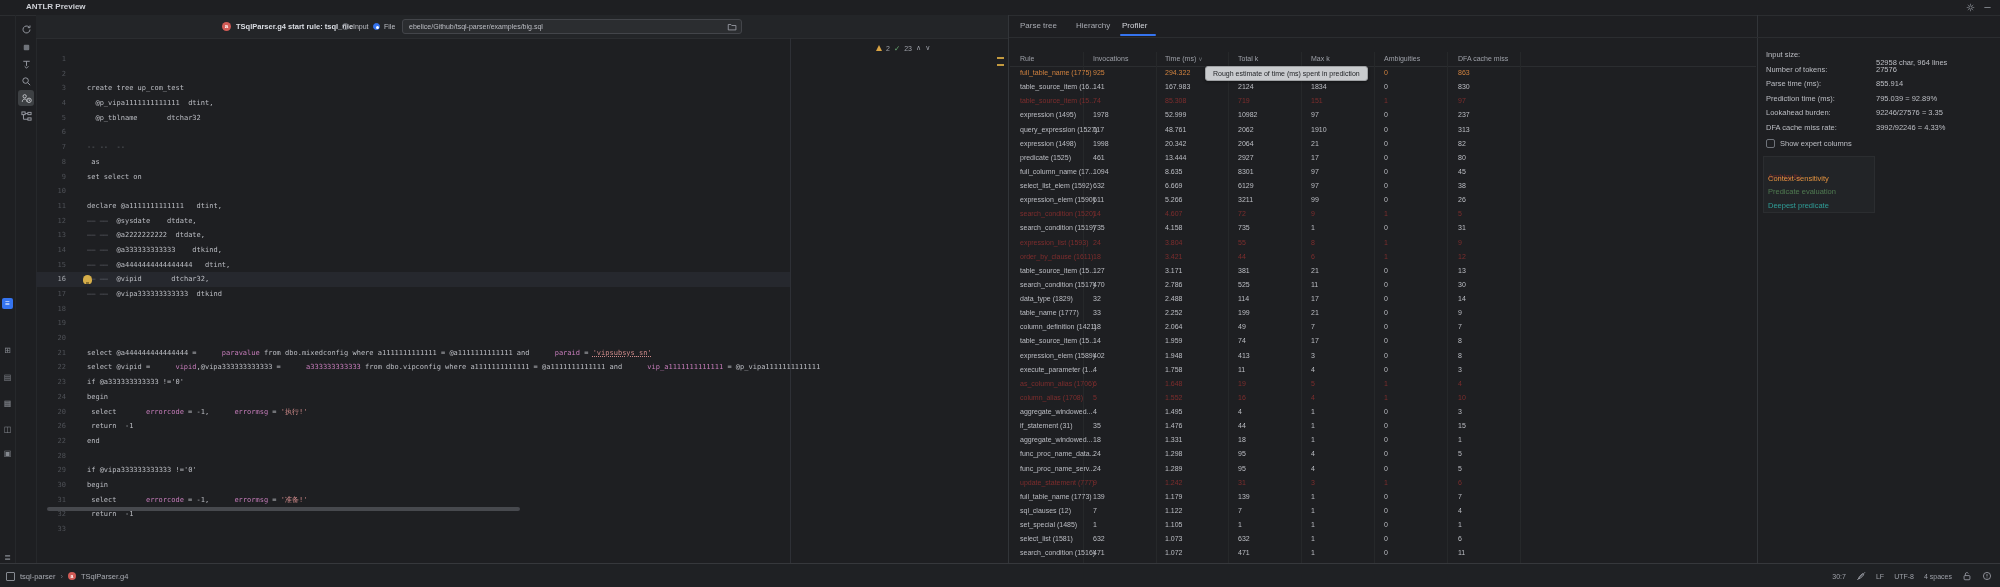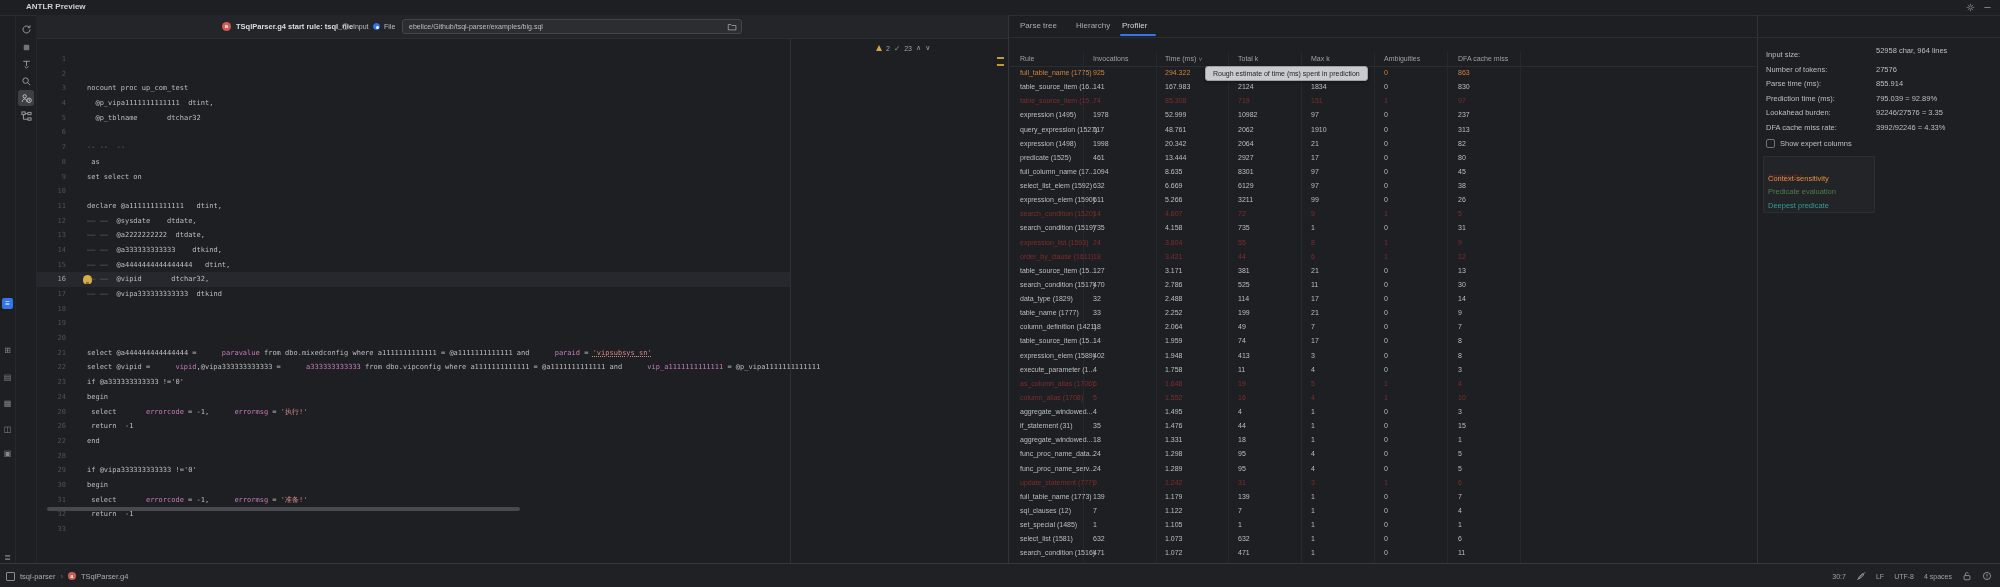--- a/index.html
+++ b/index.html
@@ -182,21 +182,21 @@
             </svg>
         </span>
       </div>
     </div>
 
     <div class="editor">
       <div class="guide-line"></div>
       <div class="code-lines">
           <div class="cl"><span class="ln">1</span><span class="code"></span></div>
           <div class="cl"><span class="ln">2</span><span class="code"></span></div>
-          <div class="cl"><span class="ln">3</span><span class="code"><span class="tk-d">nocount proc up_com_test</span></span></div>
+          <div class="cl"><span class="ln">3</span><span class="code"><span class="tk-d">create tree up_com_test</span></span></div>
           <div class="cl"><span class="ln">4</span><span class="code"><span class="tk-d">  @p_vipa1111111111111  dtint,</span></span></div>
           <div class="cl"><span class="ln">5</span><span class="code"><span class="tk-d">  @p_tblname       dtchar32</span></span></div>
           <div class="cl"><span class="ln">6</span><span class="code"></span></div>
           <div class="cl"><span class="ln">7</span><span class="code"><span class="tk-cm">-- --  --</span></span></div>
           <div class="cl"><span class="ln">8</span><span class="code"><span class="tk-d"> as</span></span></div>
           <div class="cl"><span class="ln">9</span><span class="code"><span class="tk-d">set select on</span></span></div>
           <div class="cl"><span class="ln">10</span><span class="code"></span></div>
           <div class="cl"><span class="ln">11</span><span class="code"><span class="tk-d">declare @a1111111111111   dtint,</span></span></div>
           <div class="cl"><span class="ln">12</span><span class="code"><span class="tk-cm">—— ——  </span><span class="tk-d">@sysdate    dtdate,</span></span></div>
           <div class="cl"><span class="ln">13</span><span class="code"><span class="tk-cm">—— ——  </span><span class="tk-d">@a2222222222  dtdate,</span></span></div>
@@ -589,21 +589,21 @@
         <span style="left: 228px;">9</span>
         <span style="left: 301px;">2</span>
         <span style="left: 374px;">0</span>
         <span style="left: 448px;">2</span>
       </div>
     </div>
   <div class="tooltip">Rough estimate of time (ms) spent in prediction</div>
 
   <div id="stats-host">
       <span class="stat-label" style="top: 48px;">Input size:</span>
-      <span class="stat-value" style="top: 44px;">52958 char, 964 lines</span>
+      <span class="stat-value" style="top: 56px;">52958 char, 964 lines</span>
       <span class="stat-label" style="top: 62.6px;">Number of tokens:</span>
       <span class="stat-value" style="top: 62.6px;">27576</span>
       <span class="stat-label" style="top: 77.2px;">Parse time (ms):</span>
       <span class="stat-value" style="top: 77.2px;">855.914</span>
       <span class="stat-label" style="top: 91.8px;">Prediction time (ms):</span>
       <span class="stat-value" style="top: 91.8px;">795.039 = 92.89%</span>
       <span class="stat-label" style="top: 106.4px;">Lookahead burden:</span>
       <span class="stat-value" style="top: 106.4px;">92246/27576 = 3.35</span>
       <span class="stat-label" style="top: 121px;">DFA cache miss rate:</span>
       <span class="stat-value" style="top: 121px;">3992/92246 = 4.33%</span>

